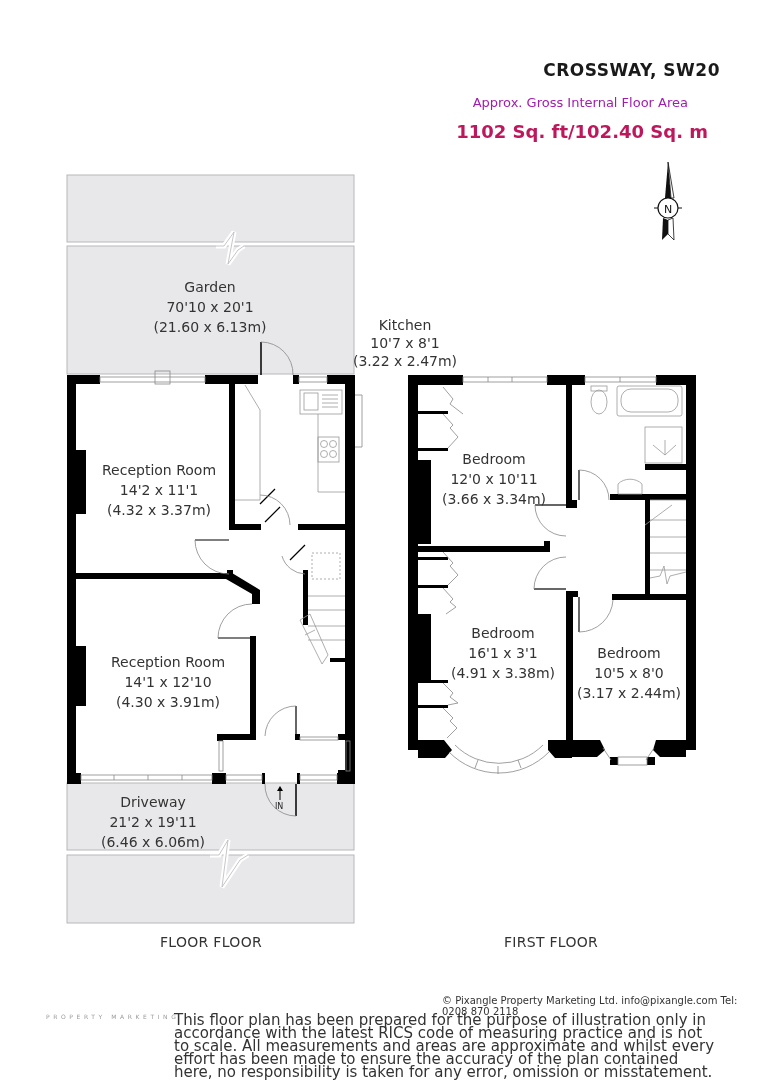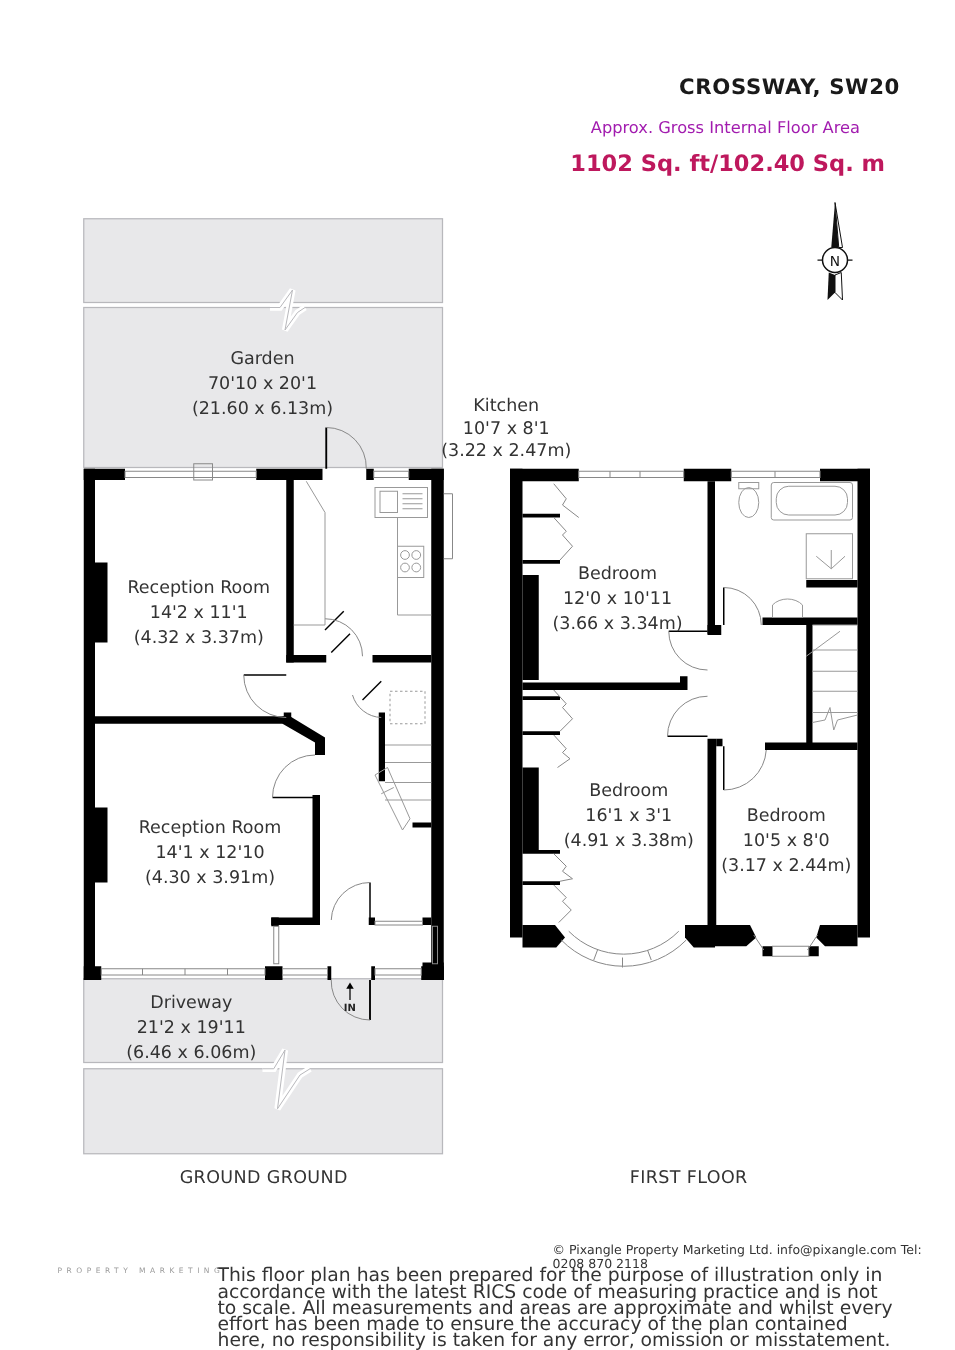--- a/index.html
+++ b/index.html
@@ -242,21 +242,21 @@
     <polyline points="650,578 660,576 664,566 667,584 670,576 686,572"></polyline>
     <line x1="645" y1="525" x2="672" y2="505"></line>
   </g>
 
   <g>
     <line x1="280" y1="788" x2="280" y2="800" stroke="#000" stroke-width="1"></line>
     <polygon points="277,791 280,786 283,791" fill="#000"></polygon>
   </g>
 </svg>
 
-<div class="abs" style="left:275px; top:802px; font-size:8px; font-weight:bold; color:#222;">IN</div>
+<div class="abs" style="left:275px; top:802px; font-size:8px; font-weight:normal; color:#222;">IN</div>
 
 <div class="room-label" style="left:210px; top:277px;">
   <div>Garden</div>
   <div>70'10 x 20'1</div>
   <div>(21.60 x 6.13m)</div>
 </div>
 <div class="room-label" style="left:405px; top:316px; line-height:18px;">
   <div>Kitchen</div>
   <div>10'7 x 8'1</div>
   <div>(3.22 x 2.47m)</div>
@@ -286,20 +286,20 @@
   <div>Bedroom</div>
   <div>16'1 x 3'1</div>
   <div>(4.91 x 3.38m)</div>
 </div>
 <div class="room-label" style="left:629px; top:643px;">
   <div>Bedroom</div>
   <div>10'5 x 8'0</div>
   <div>(3.17 x 2.44m)</div>
 </div>
 
-<div class="floor-label" style="left:211px; top:934px;">GROUND GROUND</div>
+<div class="floor-label" style="left:211px; top:934px;">FLOOR FLOOR</div>
 <div class="floor-label" style="left:551px; top:934px;">FIRST FLOOR</div>
 
 <div class="abs copyright">© Pixangle Property Marketing Ltd. info@pixangle.com Tel: 0208 870 2118</div>
 <div class="abs disclaimer">This floor plan has been prepared for the purpose of illustration only in accordance with the latest RICS code of measuring practice and is not to scale. All measurements and areas are approximate and whilst every effort has been made to ensure the accuracy of the plan contained here, no responsibility is taken for any error, omission or misstatement.</div>
 <div class="abs logo">
   <div class="logo-sub">PROPERTY MARKETING</div>
 </div>
 
 </body></html>

